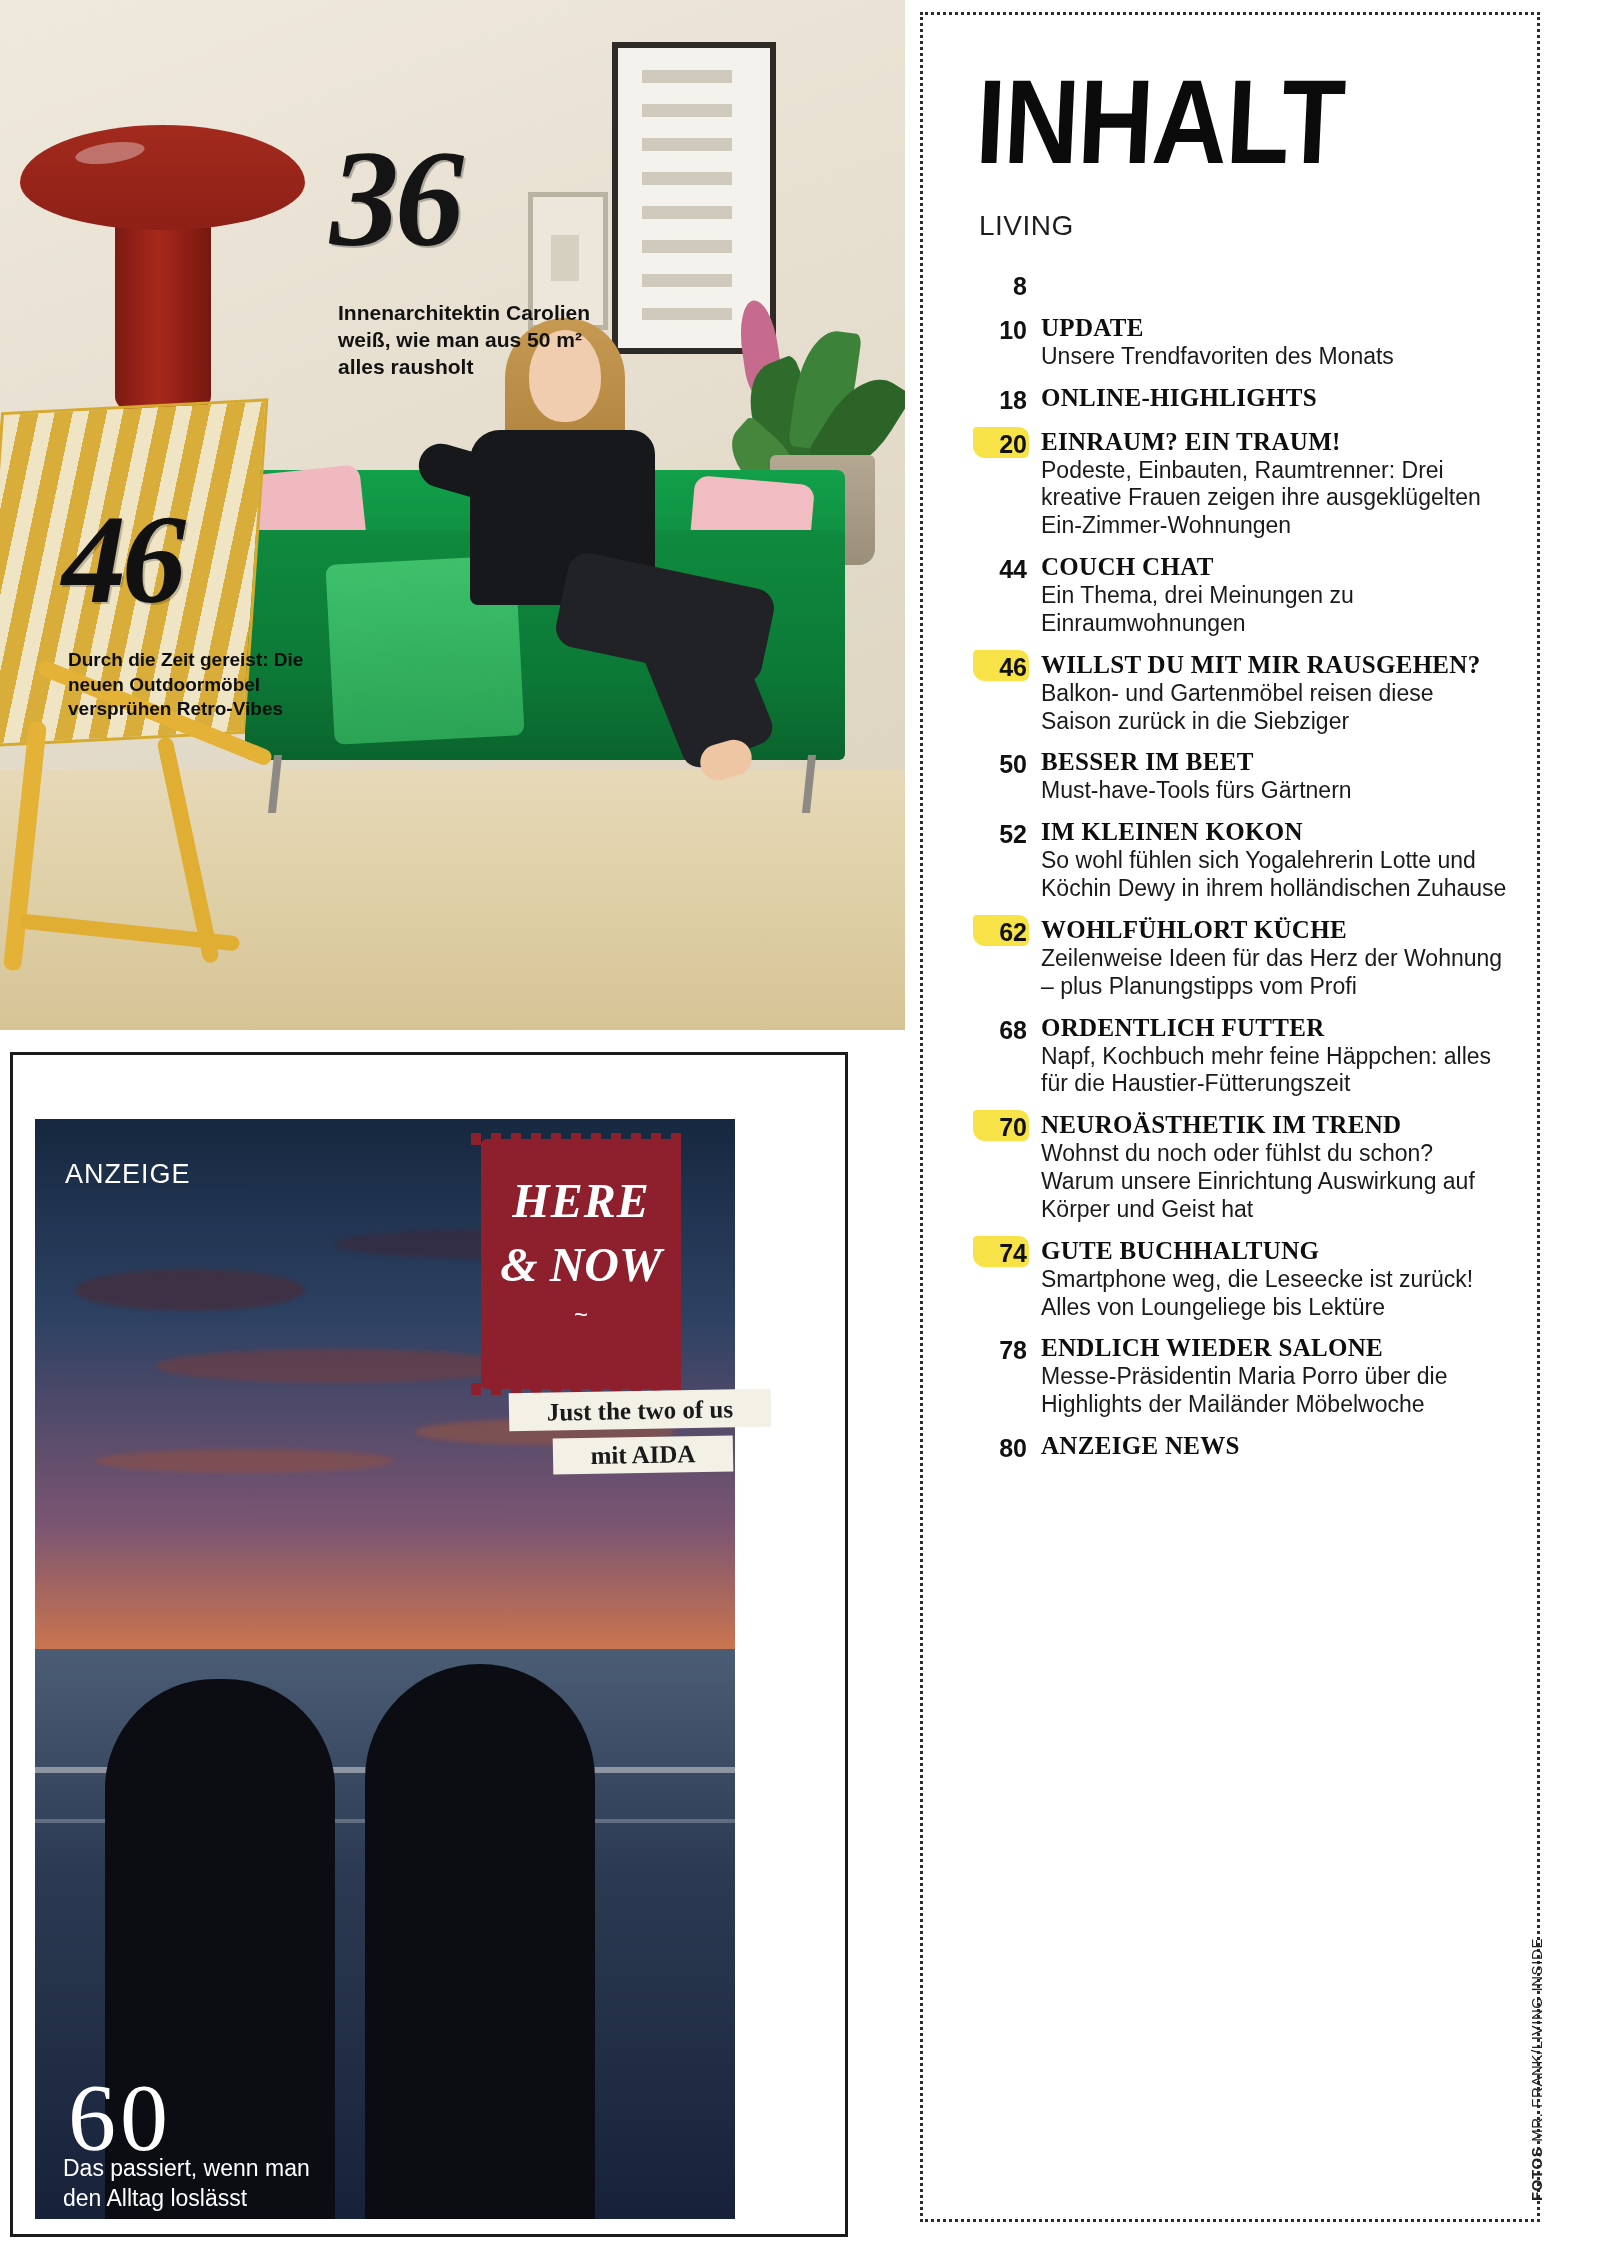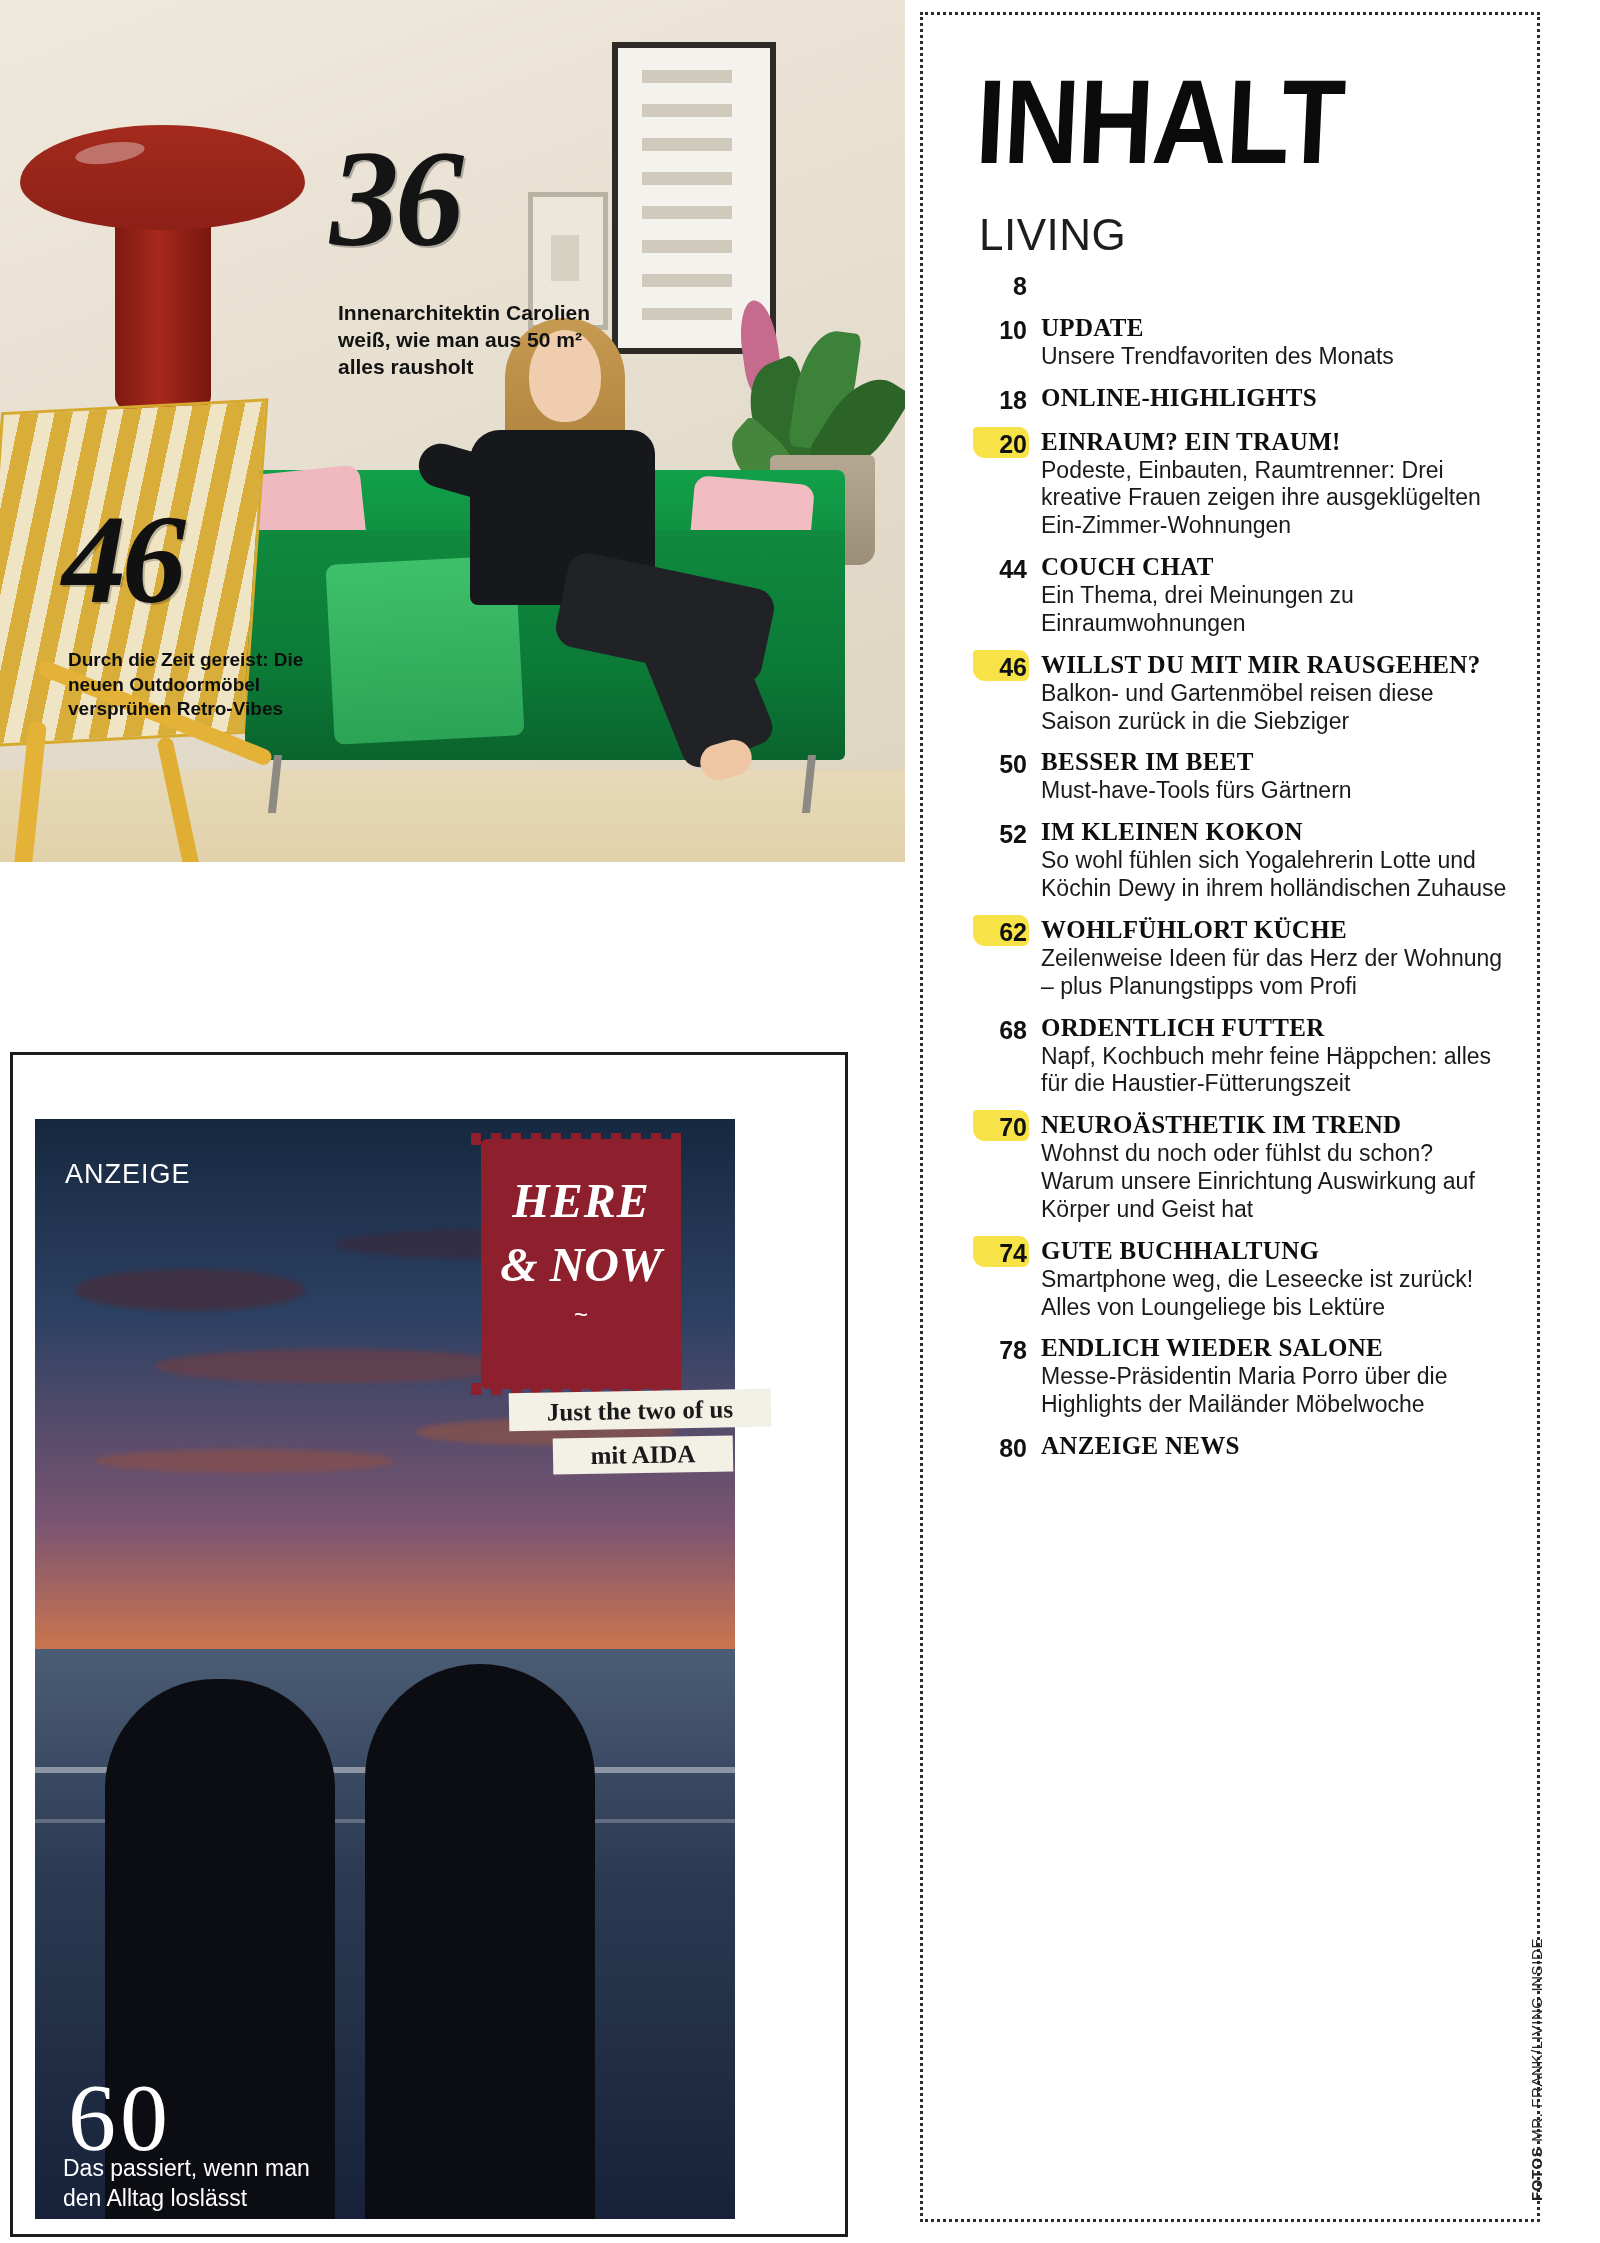--- a/index.html
+++ b/index.html
@@ -23,21 +23,21 @@
     width: 905px;
     height: 2243px;
   }
 
   
   .photo-top {
     position: absolute;
     left: 0;
     top: 0;
     width: 905px;
-    height: 862px;
+    height: 1030px;
     overflow: hidden;
     background: linear-gradient(180deg, #e9e2d6 0%, #ded6c6 45%, #d9cfbc 100%);
   }
   .wall {
     position: absolute;
     left: 0; top: 0;
     width: 905px; height: 770px;
     background: linear-gradient(160deg, #efe9dd 0%, #e5ddcd 60%, #ded5c2 100%);
   }
   .floor {
@@ -442,23 +442,23 @@
     font-weight: bold;
     font-size: 104px;
     letter-spacing: -1px;
     line-height: .95;
     color: #0b0b0b;
     transform: scaleY(1.15) skewX(-3deg);
     transform-origin: left top;
     margin: 10px 0 46px 14px;
   }
   .toc-section {
-    font-size: 44px;
+    font-size: 28px;
     color: #1d1d1d;
-    margin: 0 0 10px 14px;
+    margin: 0 0 28px 14px;
     letter-spacing: .5px;
   }
   .toc-list {
     list-style: none;
     margin: 0;
     padding: 0;
   }
   .toc-item {
     display: flex;
     align-items: flex-start;

